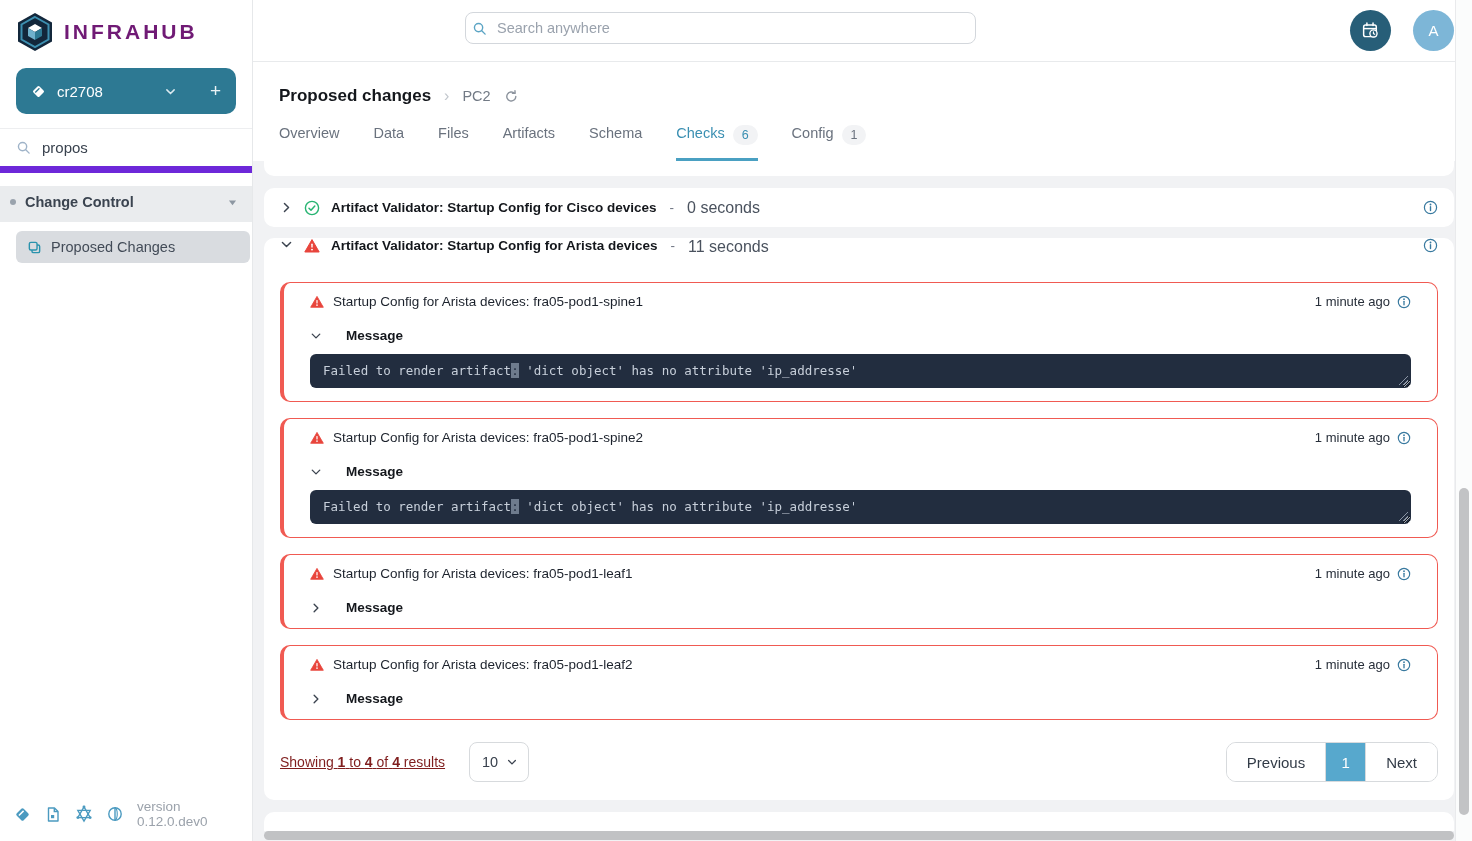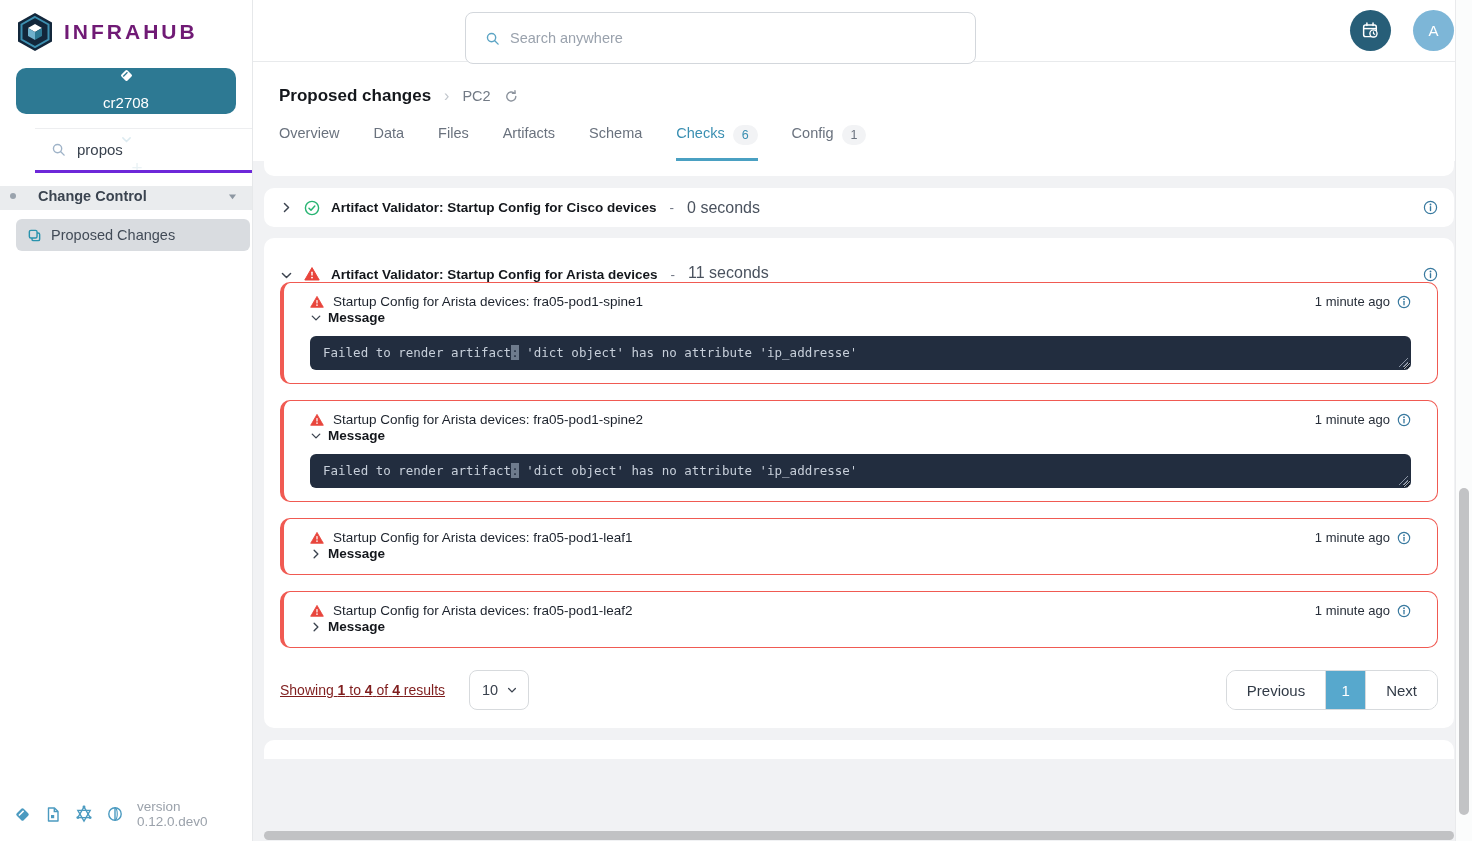--- a/index.html
+++ b/index.html
@@ -4,37 +4,37 @@
 <style>
   * { margin:0; padding:0; box-sizing:border-box; }
   html,body { width:1472px; height:841px; overflow:hidden; }
   body { font-family:"Liberation Sans", sans-serif; background:#fff; color:#1c222c; }
   .app { display:flex; width:1472px; height:841px; position:relative; }
 
   
   .sidebar { width:253px; border-right:1px solid #e6e8ea; display:flex; flex-direction:column; background:#fff; flex:0 0 253px; }
   .logo-row { display:flex; align-items:center; gap:10px; padding:12px 16px 10px; }
   .logo-text { font-size:21px; font-weight:800; letter-spacing:3px; color:#701a75; }
-  .branch-btn { margin:6px 16px 14px; height:46px; background:#2d7993; border-radius:10px; color:#fff; display:flex; align-items:center; padding:0 15px; gap:11px; font-size:15px; cursor:pointer;flex-direction:column; }
+  .branch-btn { margin:6px 16px 14px; height:46px; background:#2d7993; border-radius:10px; color:#fff; display:flex; align-items:center; padding:0 15px; gap:11px; font-size:15px; cursor:pointer; }
   .branch-btn .grow { flex:1; }
   .branch-plus { font-size:19px; font-weight:400; padding-left:16px; margin-left:6px; color:#eaf2f5; }
-  .side-search { height:45px; border-top:1px solid #edeef0; border-bottom:3px solid #6d28d9; display:flex; align-items:center; padding:9px 16px; gap:11px;margin-left:35px; }
+  .side-search { height:45px; border-top:1px solid #edeef0; border-bottom:7px solid #6d28d9; display:flex; align-items:center; padding:9px 16px; gap:11px; }
   .side-search input { border:none; outline:none; flex:1; font-size:15px; color:#39424e; font-family:inherit; background:transparent; }
   .clear-x { color:#98a1ab; font-size:17px; cursor:pointer; line-height:1; }
-  .group-row { margin-top:13px; background:#eaecee; height:24px; display:flex; align-items:center; padding:0 14px 4px 10px; gap:22px; font-size:14.5px; font-weight:600; color:#3b4450; cursor:pointer; }
+  .group-row { margin-top:13px; background:#eaecee; height:36px; display:flex; align-items:center; padding:0 14px 4px 10px; gap:9px; font-size:14.5px; font-weight:600; color:#3b4450; cursor:pointer; }
   .bullet { width:6px; height:6px; border-radius:50%; background:#9aa3ad; }
   .group-caret { margin-left:auto; }
   .side-item { margin:9px 2px 0 16px; background:#d9dce0; border-radius:6px; height:32px; display:flex; align-items:center; gap:9px; padding:0 11px; font-size:14.5px; color:#424b57; cursor:pointer; }
   .side-footer { margin-top:auto; display:flex; align-items:center; padding:10px 14px 12px; gap:14px; }
   .side-footer .version { margin-left:auto; font-size:13.5px; color:#9ba2ab; }
 
   
   .main { flex:1; display:flex; flex-direction:column; min-width:0; position:relative; }
   .topbar { height:62px; border-bottom:1px solid #e8eaec; display:flex; align-items:center; padding:0 18px; position:relative; flex:0 0 62px; }
-  .global-search { position:absolute; left:212px; top:12px; width:511px; height:52px; border:1px solid #d3d7dc; border-radius:8px; display:flex; align-items:center; gap:10px; padding:0 19px; background:#fff; }
+  .global-search { position:absolute; left:212px; top:12px; width:511px; height:32px; border:1px solid #d3d7dc; border-radius:8px; display:flex; align-items:center; gap:10px; padding:0 6px; background:#fff; }
   .global-search input { border:none; outline:none; flex:1; font-size:14.5px; color:#39424e; font-family:inherit; }
   .global-search input::placeholder { color:#9aa2ad; }
   .top-icons { margin-left:auto; display:flex; align-items:center; gap:22px; }
   .round-btn { width:41px; height:41px; border-radius:50%; background:#275e78; display:flex; align-items:center; justify-content:center; cursor:pointer; }
   .avatar { width:41px; height:41px; border-radius:50%; background:#7db6d7; color:#fff; font-size:15px; display:flex; align-items:center; justify-content:center; cursor:pointer; }
 
   .page-head { padding:24px 26px 0; background:#fff; flex:0 0 auto; }
   .breadcrumb { display:flex; align-items:center; gap:13px; }
   .bc-root { font-size:17px; font-weight:700; color:#14171c; cursor:pointer; }
   .bc-sep { color:#c2c7cd; font-size:16px; }
@@ -47,26 +47,26 @@
 
   .content { flex:1; background:#f1f2f4; padding:12px 18px 0 11px; position:relative; overflow:hidden; }
   .stub-top { height:15px; background:#fff; border-radius:0 0 10px 10px; margin:-12px 0 12px; }
   .row-check { height:39px; background:#fff; border-radius:10px; display:flex; align-items:center; gap:11px; padding:0 16px; margin-bottom:11px; }
   .row-title { font-size:13.5px; font-weight:700; color:#14171c; }
   .row-sep { font-size:13.5px; color:#6b7280; margin:0 2px; }
   .row-dur { font-size:16px; color:#4a525e; }
   .ml-auto { margin-left:auto; }
 
   .checks-container { background:#fff; border-radius:10px; padding:0 16px 10px; margin-bottom:12px; }
-  .validator-head { height:44px; display:flex; align-items:flex-end; gap:11px; }
+  .validator-head { height:44px; display:flex; align-items:flex-start; gap:11px; }
   .card { border:1px solid #f05a52; border-left-width:4px; border-radius:10px; padding:11px 26px 13px; margin-bottom:16px; background:#fff; }
   .card-top { display:flex; align-items:center; gap:9px; }
   .card-title { font-size:13.5px; color:#1c222c; }
   .card-meta { margin-left:auto; display:flex; align-items:flex-end; gap:7px; font-size:13px; color:#272e39; }
-  .msg-row { display:flex; align-items:center; gap:6px; margin-top:1px; font-weight:700; font-size:13.5px; color:#14171c; cursor:pointer; }
+  .msg-row { display:flex; align-items:center; gap:24px; margin-top:19px; font-weight:700; font-size:13.5px; color:#14171c; cursor:pointer; }
   .code { margin-top:11px; background:#222d3f; border-radius:6px; padding:9px 13px 10px; font-family:"DejaVu Sans Mono", monospace; font-size:12.5px; color:#c7cfda; position:relative; white-space:pre; resize:vertical; overflow:hidden; }
   .code .blockcursor { background:#6e7b8d; color:#222d3f; }
   .code::after { content:""; position:absolute; right:3px; bottom:3px; width:9px; height:9px;
     background:linear-gradient(135deg, transparent 0 45%, #8a94a4 45% 55%, transparent 55% 72%, #8a94a4 72% 82%, transparent 82%); }
 
   .pagination { display:flex; align-items:center; margin-top:2px; padding:6px 0 8px; }
   .showing { font-size:14px; color:#7f1d1d;text-decoration:underline; }
   .showing b { font-weight:700; }
   .page-size { margin-left:24px; width:60px; height:40px; border:1px solid #d7dadd; border-radius:8px; display:flex; align-items:center; justify-content:space-between; padding:0 10px 0 12px; font-size:14.5px; color:#39414d; background:#fff; cursor:pointer;text-align:right; }
   .pager { margin-left:auto; display:flex; border:1px solid #d7dadd; border-radius:10px; overflow:hidden; height:40px; background:#fff; }

